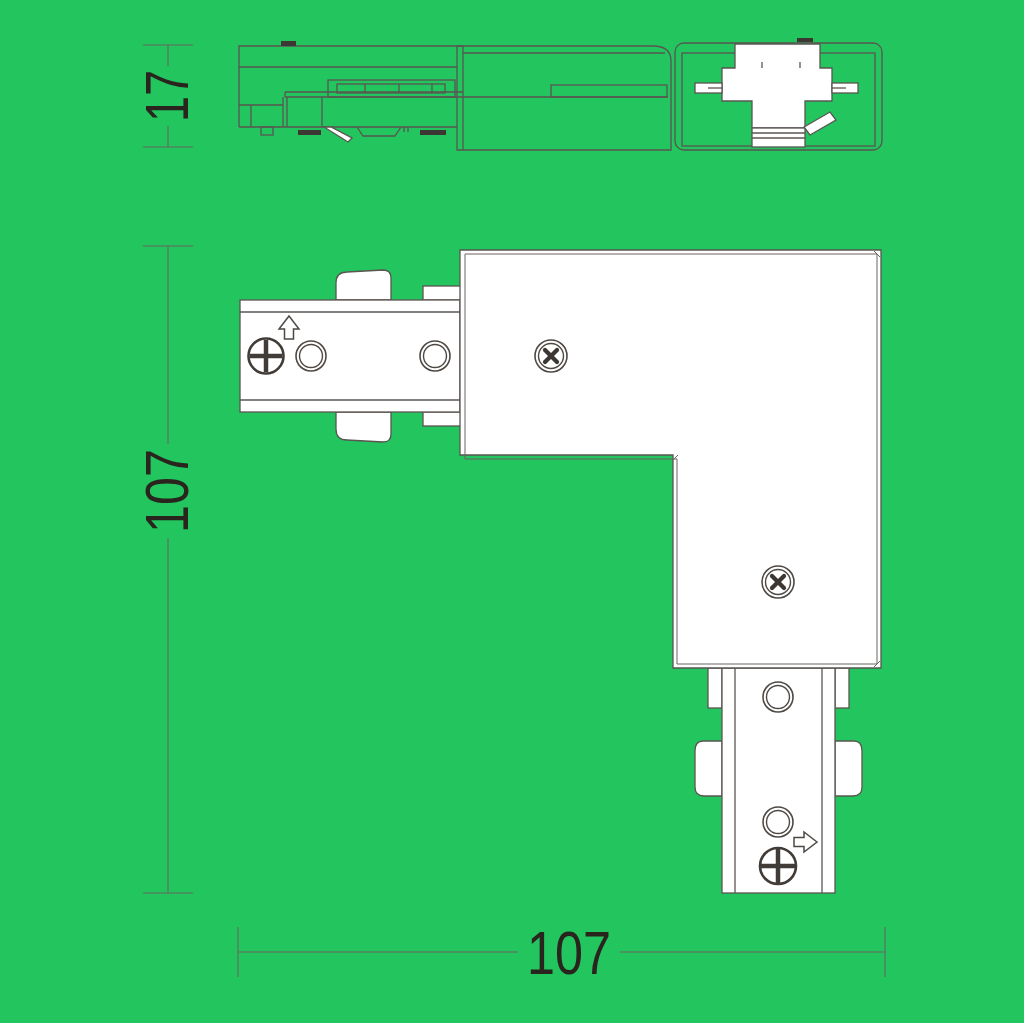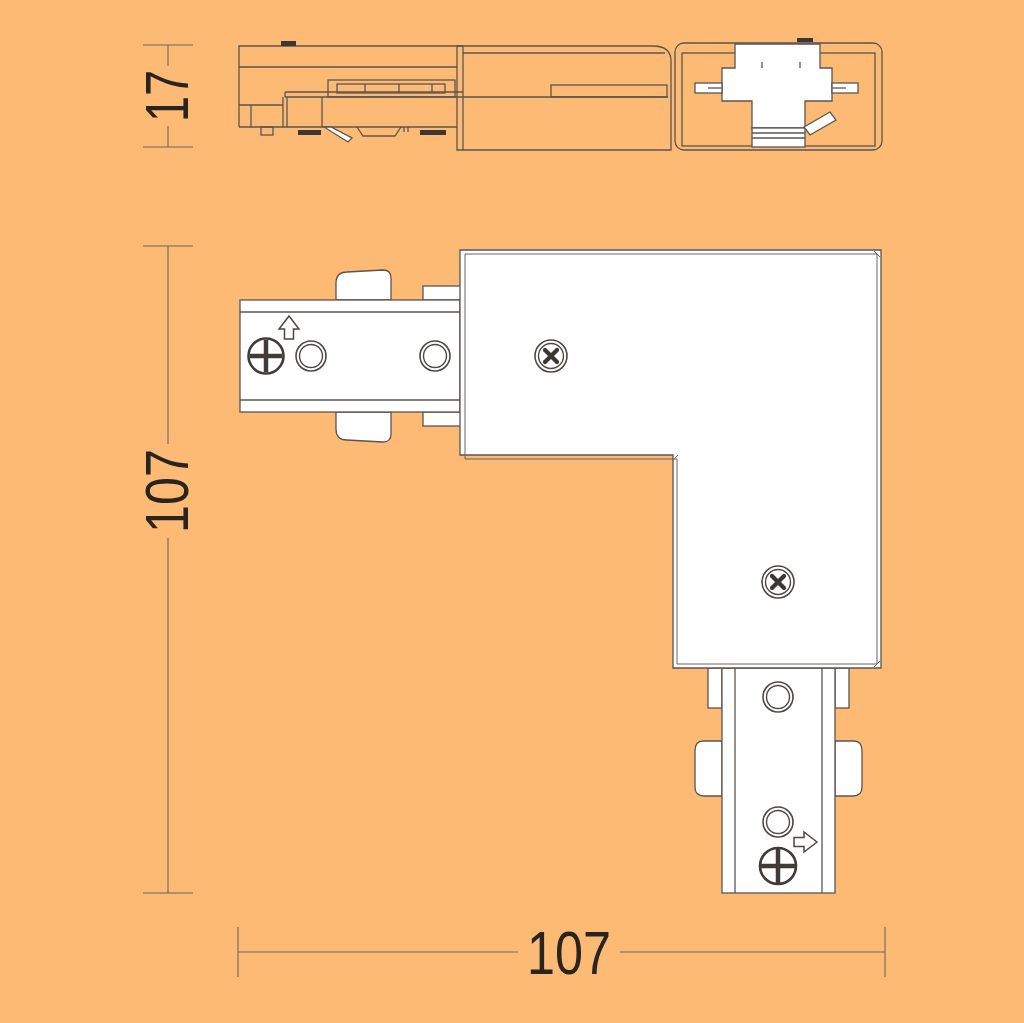--- a/index.html
+++ b/index.html
@@ -1,16 +1,16 @@
 <!DOCTYPE html>
 <html><head>
 <meta charset="utf-8">
 <style>
   html,body{margin:0;padding:0;background:#ffffff;}
-  .canvas{position:relative;width:1024px;height:1023px;background:#fdba74;overflow:hidden;
+  .canvas{position:relative;width:1024px;height:1023px;background:#22c55e;overflow:hidden;
           font-family:"Liberation Sans",sans-serif;}
   svg{display:block;}
   .ln  {stroke:#5a5551;stroke-width:1.3;fill:none;}
   .lnw {stroke:#5a5551;stroke-width:1.3;fill:#ffffff;}
   .thin{stroke:#6a655f;stroke-width:1;fill:none;}
   .dk  {fill:#3c3733;stroke:none;}
   .dim {stroke:#6b6661;stroke-width:1.1;fill:none;}
   .ring{stroke:#4e4944;stroke-width:1.6;fill:#ffffff;}
   .ring2{stroke:#4e4944;stroke-width:1.4;fill:none;}
   .screwring{stroke:#413c37;stroke-width:2.6;fill:#ffffff;}

